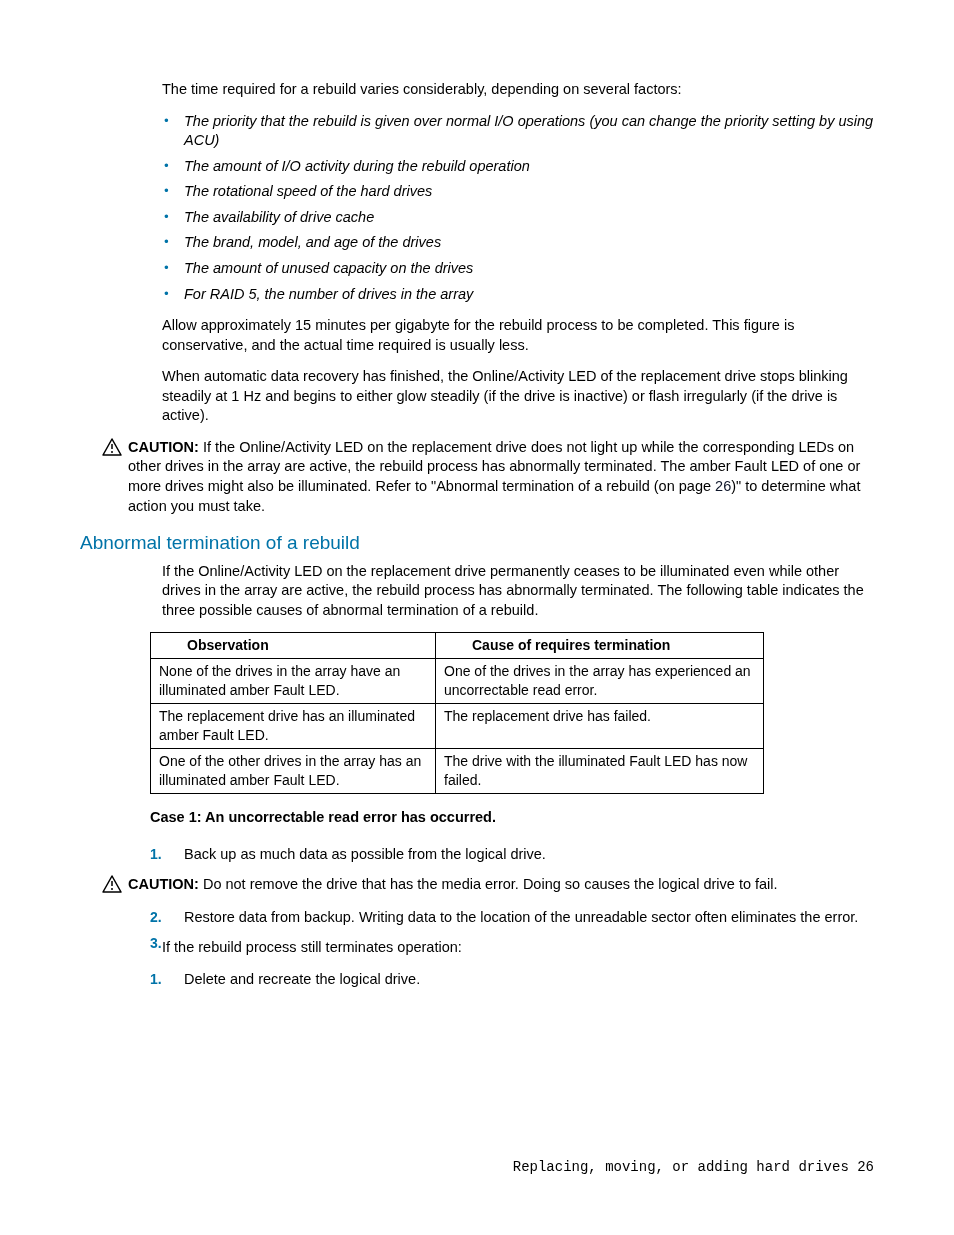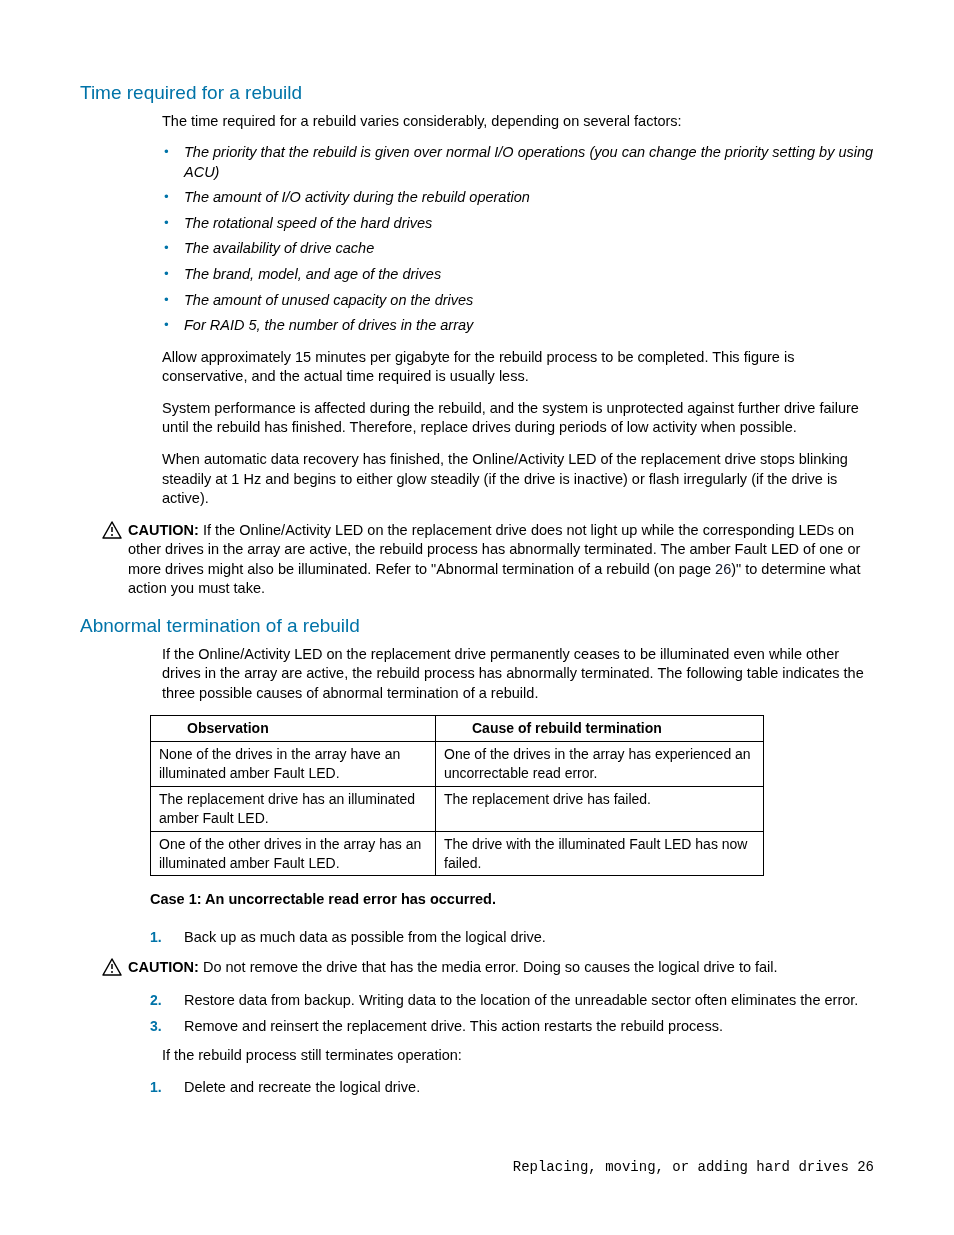--- a/index.html
+++ b/index.html
@@ -115,37 +115,35 @@
     right: 80px;
     font-size: 14px;
     font-family: Liberation Mono, monospace;
   }
 </style>
 </head>
 <body>
 
 <div class="page">
 
-  <div class="h2">Time required for a rebuild</div>
 
   <div class="indent">
     <p class="para">The time required for a rebuild varies considerably, depending on several factors:</p>
 
     <ul class="bul">
       <li>The priority that the rebuild is given over normal I/O operations (you can change the priority setting by using ACU)</li>
       <li>The amount of I/O activity during the rebuild operation</li>
       <li>The rotational speed of the hard drives</li>
       <li>The availability of drive cache</li>
       <li>The brand, model, and age of the drives</li>
       <li>The amount of unused capacity on the drives</li>
       <li>For RAID 5, the number of drives in the array</li>
     </ul>
 
     <p class="para">Allow approximately 15 minutes per gigabyte for the rebuild process to be completed. This figure is conservative, and the actual time required is usually less.</p>
-    <p class="para">System performance is affected during the rebuild, and the system is unprotected against further drive failure until the rebuild has finished. Therefore, replace drives during periods of low activity when possible.</p>
     <p class="para">When automatic data recovery has finished, the Online/Activity LED of the replacement drive stops blinking steadily at 1 Hz and begins to either glow steadily (if the drive is inactive) or flash irregularly (if the drive is active).</p>
   </div>
 
   <div class="caution">
     <span class="caution-icon">
       <svg viewBox="0 0 20 18" width="20" height="18">
         <path d="M10 1 L19 17 L1 17 Z" fill="none" stroke="#000" stroke-width="1.5" stroke-linejoin="round"></path>
         <line x1="10" y1="6" x2="10" y2="11" stroke="#000" stroke-width="1.5"></line>
         <circle cx="10" cy="14" r="1" fill="#000"></circle>
       </svg>
@@ -157,21 +155,21 @@
 
   <div class="h2">Abnormal termination of a rebuild</div>
 
   <div class="indent">
     <p class="para">If the Online/Activity LED on the replacement drive permanently ceases to be illuminated even while other drives in the array are active, the rebuild process has abnormally terminated. The following table indicates the three possible causes of abnormal termination of a rebuild.</p>
 
     <table class="obs">
       <thead>
         <tr>
           <th class="col-obs">Observation</th>
-          <th class="col-cause">Cause of rebuild termination</th>
+          <th class="col-cause">Cause of requires termination</th>
         </tr>
       </thead>
       <tbody>
         <tr>
           <td>None of the drives in the array have an illuminated amber Fault LED.</td>
           <td>One of the drives in the array has experienced an uncorrectable read error.</td>
         </tr>
         <tr>
           <td>The replacement drive has an illuminated amber Fault LED.</td>
           <td>The replacement drive has failed.</td>
@@ -200,21 +198,21 @@
       </svg>
     </span>
     <div class="caution-body">
       <span class="caution-label">CAUTION:</span><span>  Do not remove the drive that has the media error. Doing so causes the logical drive to fail.</span>
     </div>
   </div>
 
   <div class="indent">
     <ol class="num">
       <li><span class="n">2.</span><span>Restore data from backup. Writing data to the location of the unreadable sector often eliminates the error.</span></li>
-      <li><span class="n">3.</span><span>Remove and reinsert the replacement drive. This action restarts the rebuild process.</span></li>
+      <li><span class="n">3.</span></li>
     </ol>
 
     <p class="para">If the rebuild process still terminates operation:</p>
 
     <ol class="num">
       <li><span class="n">1.</span><span>Delete and recreate the logical drive.</span></li>
     </ol>
   </div>
 
   <div class="footer">Replacing, moving, or adding hard drives   26</div>

